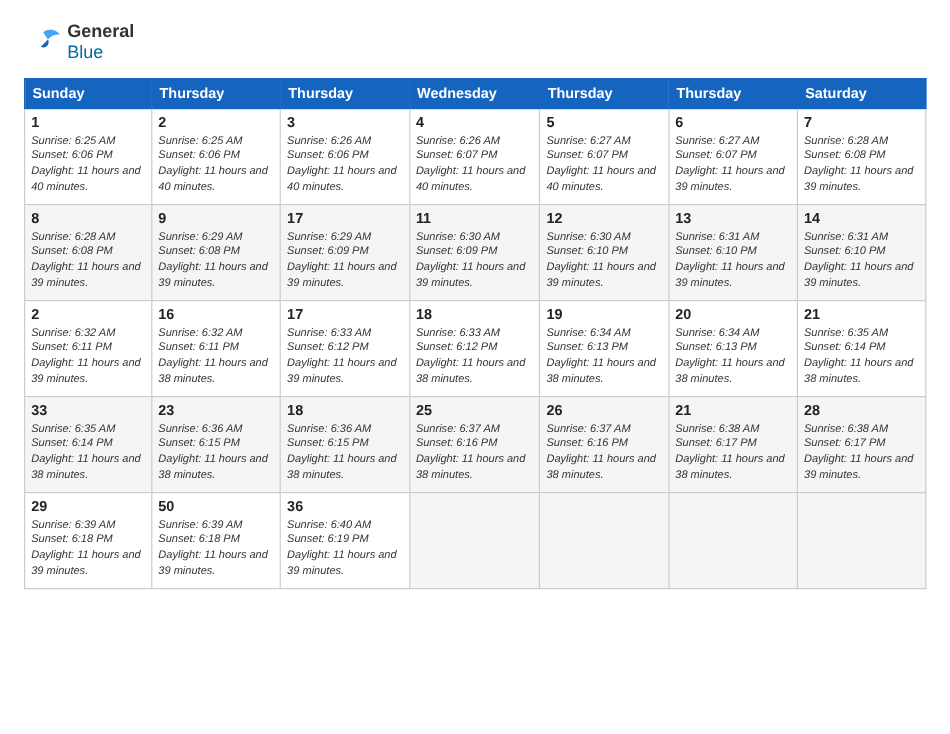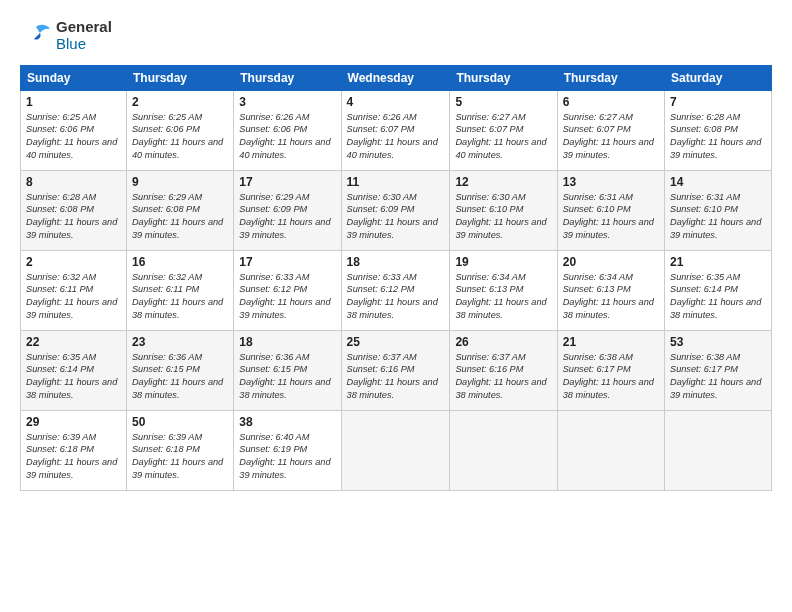--- a/index.html
+++ b/index.html
@@ -284,21 +284,21 @@
           <span class="day-num">21</span>
           <div class="day-info">
             Sunrise: 6:35 AM<br>
             Sunset: 6:14 PM<br>
             Daylight: 11 hours and 38 minutes.
           </div>
         </td>
         </tr>
         <tr>
           <td>
-          <span class="day-num">22</span>
+          <span class="day-num">33</span>
           <div class="day-info">
             Sunrise: 6:35 AM<br>
             Sunset: 6:14 PM<br>
             Daylight: 11 hours and 38 minutes.
           </div>
         </td>
           <td>
           <span class="day-num">23</span>
           <div class="day-info">
             Sunrise: 6:36 AM<br>
@@ -332,21 +332,21 @@
         </td>
           <td>
           <span class="day-num">21</span>
           <div class="day-info">
             Sunrise: 6:38 AM<br>
             Sunset: 6:17 PM<br>
             Daylight: 11 hours and 38 minutes.
           </div>
         </td>
           <td>
-          <span class="day-num">53</span>
+          <span class="day-num">28</span>
           <div class="day-info">
             Sunrise: 6:38 AM<br>
             Sunset: 6:17 PM<br>
             Daylight: 11 hours and 39 minutes.
           </div>
         </td>
         </tr>
         <tr>
           <td>
           <span class="day-num">29</span>
@@ -358,21 +358,21 @@
         </td>
           <td>
           <span class="day-num">50</span>
           <div class="day-info">
             Sunrise: 6:39 AM<br>
             Sunset: 6:18 PM<br>
             Daylight: 11 hours and 39 minutes.
           </div>
         </td>
           <td>
-          <span class="day-num">38</span>
+          <span class="day-num">36</span>
           <div class="day-info">
             Sunrise: 6:40 AM<br>
             Sunset: 6:19 PM<br>
             Daylight: 11 hours and 39 minutes.
           </div>
         </td>
           <td class="empty"></td>
           <td class="empty"></td>
           <td class="empty"></td>
           <td class="empty"></td>

